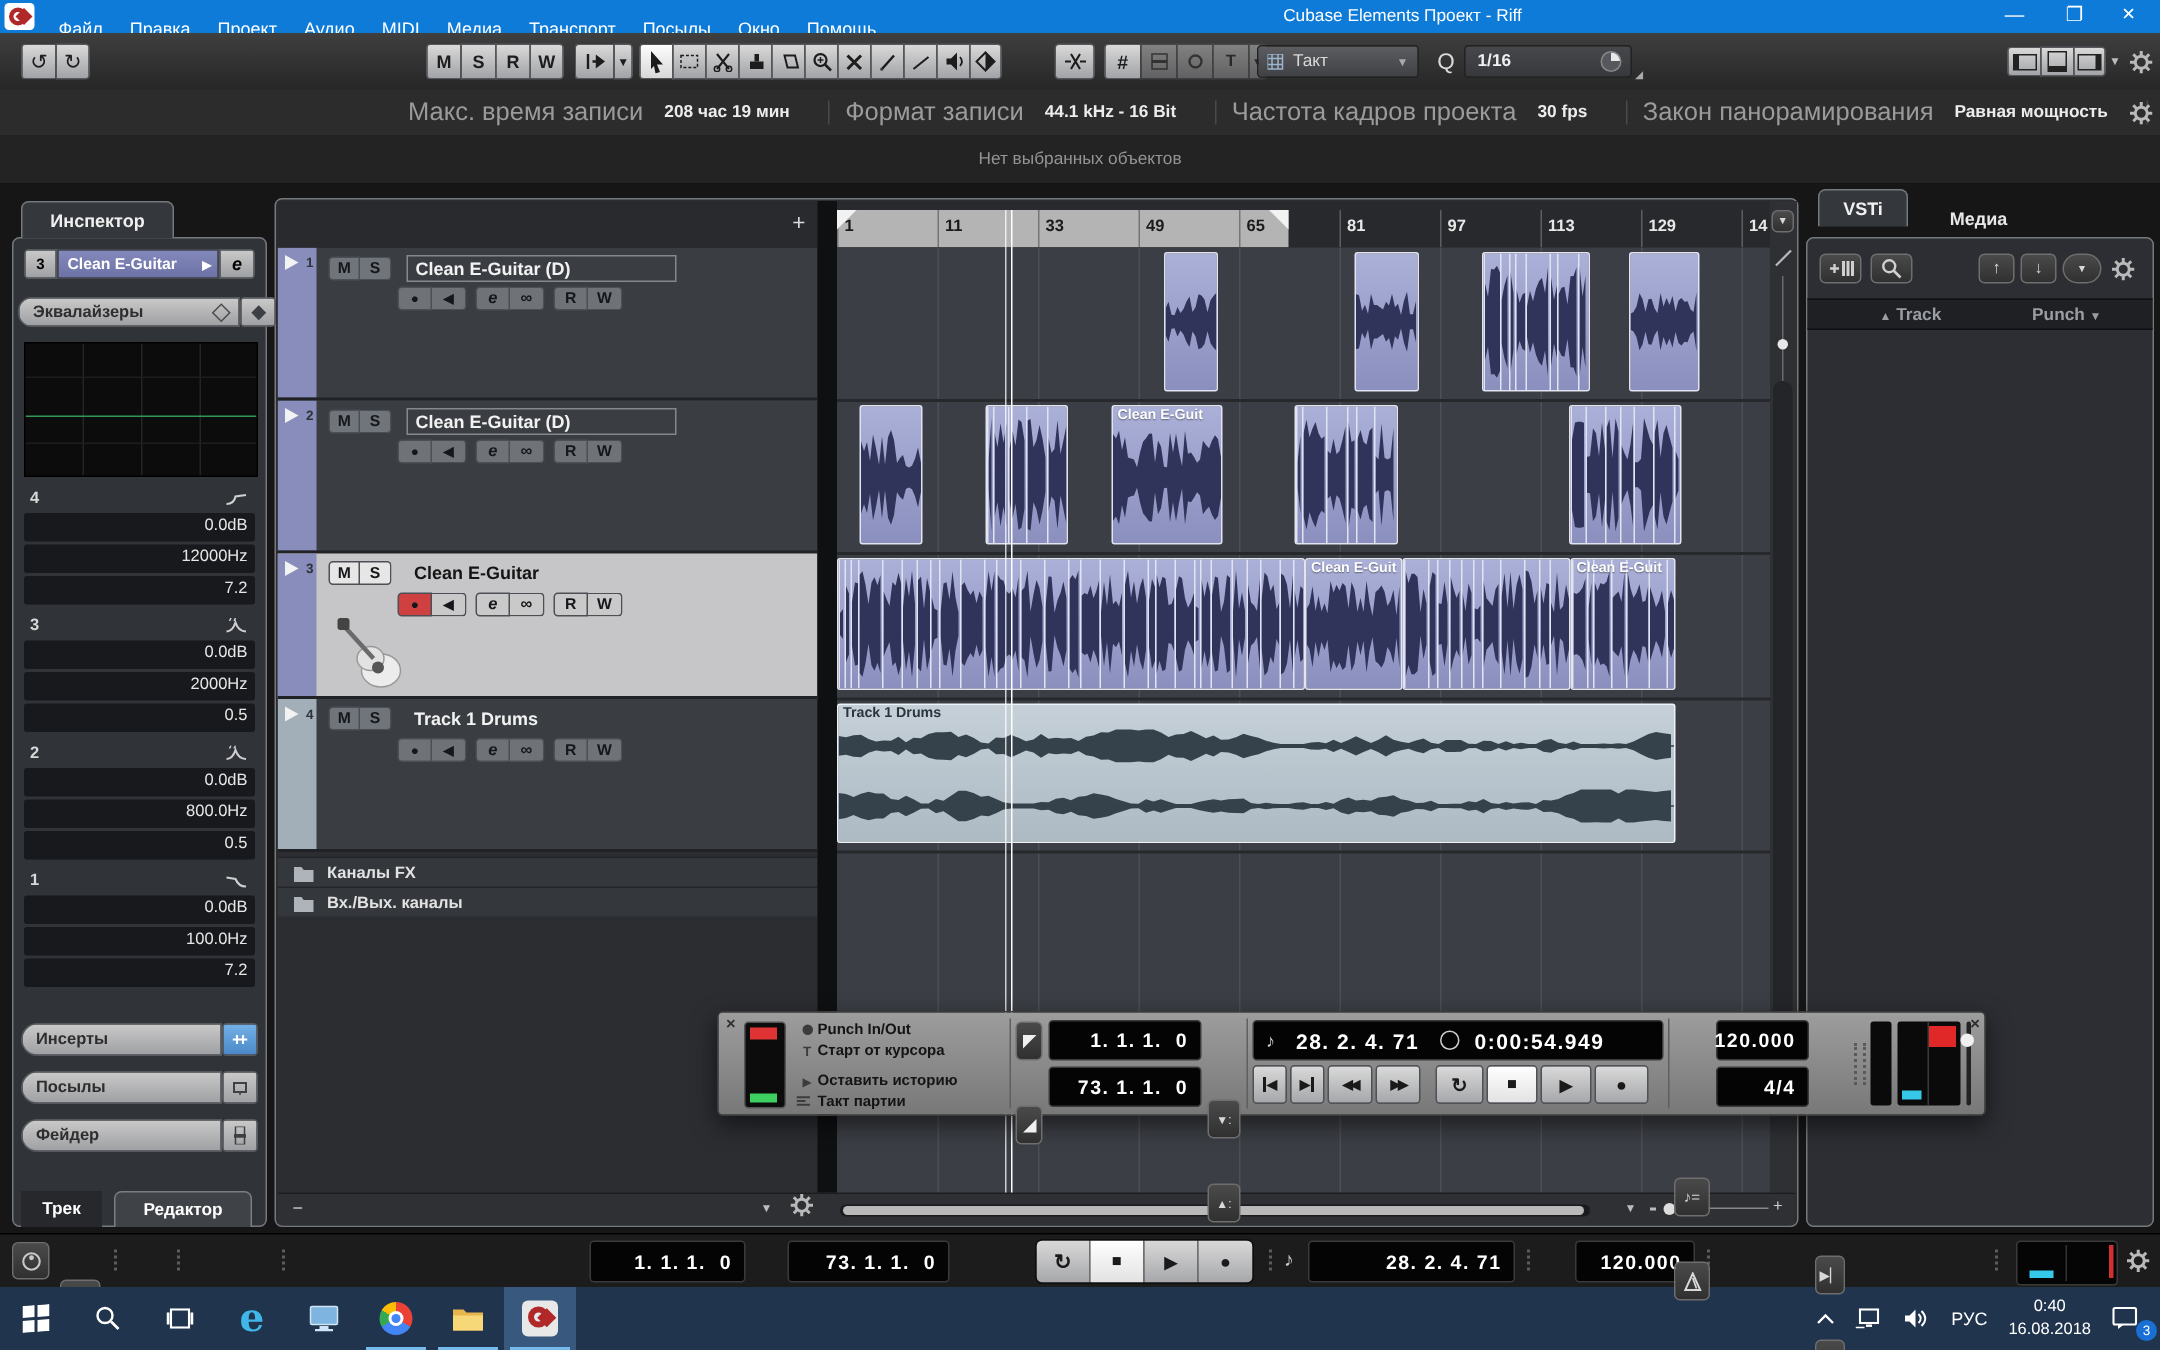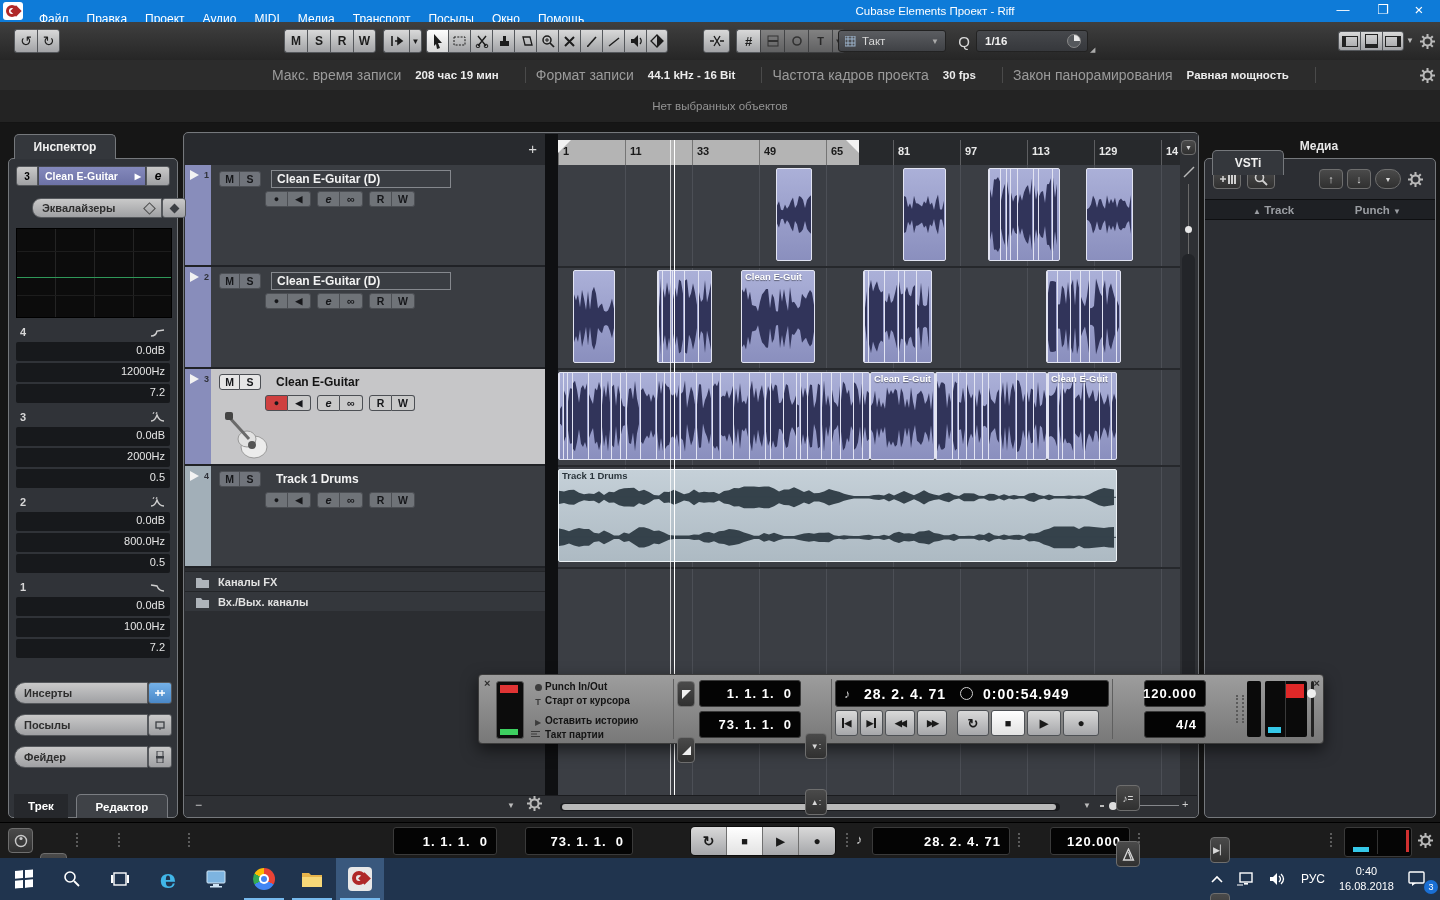--- a/index.html
+++ b/index.html
@@ -19,21 +19,21 @@
   .lb.sel{background:linear-gradient(#fdfdfd,#d8d8d8)}
   .lb.dis{opacity:.45}
   .grp{display:flex}
   .grp .lb{border-radius:0;border-right-width:0}
   .grp .lb:first-child{border-radius:3px 0 0 3px}
   .grp .lb:last-child{border-radius:0 3px 3px 0;border-right-width:1px}
   .msrw{font-size:12px;font-weight:bold}
   .combo{background:linear-gradient(#5b5d61,#3f4145);border:1px solid #222;border-radius:3px;color:#d8d8d8;font-size:11.5px;display:flex;align-items:center;box-sizing:border-box}
   
   #statusline{position:absolute;left:0;top:60px;width:1440px;height:30px;background:#2c2c2c;border-bottom:1px solid #171717;display:flex;align-items:center}
-  #statusline .lab{color:#9b9b9b;font-size:14px;margin-left:10px}
+  #statusline .lab{color:#9b9b9b;font-size:17px;margin-left:10px}
   #statusline .val{color:#ececec;font-size:11.5px;font-weight:bold;margin-left:14px}
   #statusline .sep{width:1px;height:16px;background:#4a4a4a;margin-left:26px}
   #infoline{position:absolute;left:0;top:90px;width:1440px;height:32px;background:#232323;border-bottom:1px solid #141414;
             display:flex;align-items:center;justify-content:center;color:#949494;font-size:11.5px}
   
   .panel{position:absolute;background:#303338;border:1px solid #75787c;border-radius:5px;box-sizing:border-box}
   .tab{position:absolute;box-sizing:border-box;border:1px solid #75787c;border-bottom:none;border-radius:5px 5px 0 0;
        background:#34373c;color:#f0f0f0;font-size:12px;font-weight:bold;text-align:center}
   
   .insp-field{background:#17191c;border-radius:2px;color:#e6e6e6;font-size:11px;text-align:right;padding:2px 5px 0 0;box-sizing:border-box;height:19px}
@@ -275,21 +275,21 @@
   <div class="tab" style="left:14px;top:134px;width:102px;height:25px;line-height:25px;z-index:2">Инспектор</div>
   <div class="panel" style="left:8px;top:158px;width:170px;height:660px"></div>
   <div class="abs" style="left:16px;top:166px;width:154px;height:20px;display:flex;z-index:2">
     <div class="sqbtn" style="width:22px;height:20px;font-size:10px;font-weight:bold;border-radius:3px 0 0 3px">3</div>
     <div style="flex:1;height:20px;background:linear-gradient(#8489bc,#6d72a6);border:1px solid #44474f;box-sizing:border-box;display:flex;align-items:center;color:#fff;font-size:10.5px;font-weight:bold">
       <span style="margin-left:6px">Clean E-Guitar</span>
       <span style="margin-left:auto;margin-right:4px;font-size:8px">▶</span>
     </div>
     <div class="sqbtn" style="width:24px;height:20px;font-size:12px;font-style:italic;font-weight:bold;border-radius:0 3px 3px 0">e</div>
   </div>
-  <div class="abs" style="left:32px;top:198px;width:154px;height:20px;display:flex;z-index:2">
+  <div class="abs" style="left:12px;top:198px;width:172px;height:20px;display:flex;z-index:2">
     <div class="insp-bar" style="flex:1;height:20px;border-radius:9px 0 0 9px">
       <span>Эквалайзеры</span>
       <span style="margin-left:auto;margin-right:7px;width:7px;height:7px;border:1px solid #4c4c4c;transform:rotate(45deg)"></span>
     </div>
     <div class="sqbtn" style="width:24px;height:20px">
         <span style="width:7px;height:7px;background:#3c3f44;transform:rotate(45deg)"></span>
       </div>
   </div>
   <div class="abs" style="left:16px;top:228px;width:154px;height:88px;background:#0c0c0c;border:1px solid #000;z-index:2;overflow:hidden">
     <div class="abs" style="left:38px;top:0;width:1px;height:88px;background:#242424"></div>
@@ -1067,21 +1067,21 @@
     <div class="abs" style="left:375px;top:7px;width:500px;height:8px;background:#1a1b1e;border-radius:4px">
       <div class="abs" style="left:2px;top:1px;width:494px;height:6px;background:#b9b9b9;border-radius:3px"></div>
     </div>
     <div class="abs" style="left:898px;top:5px;font-size:8px;color:#bbb">▼</div>
     <div class="abs" style="left:915px;top:9px;width:4px;height:2px;background:#bbb"></div>
     <div class="abs" style="left:924px;top:6px;width:8px;height:8px;border-radius:50%;background:#ddd"></div>
     <div class="abs" style="left:934px;top:9px;width:60px;height:1px;background:#85878b"></div>
     <div class="abs" style="left:997px;top:2px;color:#cfcfcf;font-size:11px">+</div>
   </div>
 
-  <div class="tab" style="left:1212px;top:150px;width:72px;height:25px;line-height:25px;z-index:2">VSTi</div>
+  <div class="tab" style="left:1212px;top:126px;width:60px;height:25px;line-height:25px;z-index:2">VSTi</div>
   <div class="abs" style="left:1284px;top:134px;width:70px;height:25px;line-height:25px;color:#e8e8e8;font-size:12px;font-weight:bold;text-align:center;z-index:2">Медиа</div>
   <div class="panel" style="left:1204px;top:158px;width:232px;height:660px;background:#2c2e33">
     <div class="abs" style="left:8px;top:10px;display:flex;gap:6px">
       <div class="darkbtn" style="width:28px;height:20px">
         <svg width="18" height="12">
             <path d="M2,6 h6 M5,3 v6" stroke="#d0d0d0" stroke-width="1.6"></path>
             <rect x="10" y="1" width="2" height="10" fill="#d0d0d0"></rect>
             <rect x="13" y="1" width="2" height="10" fill="#d0d0d0"></rect>
             <rect x="16" y="1" width="2" height="10" fill="#d0d0d0"></rect>
           </svg>

